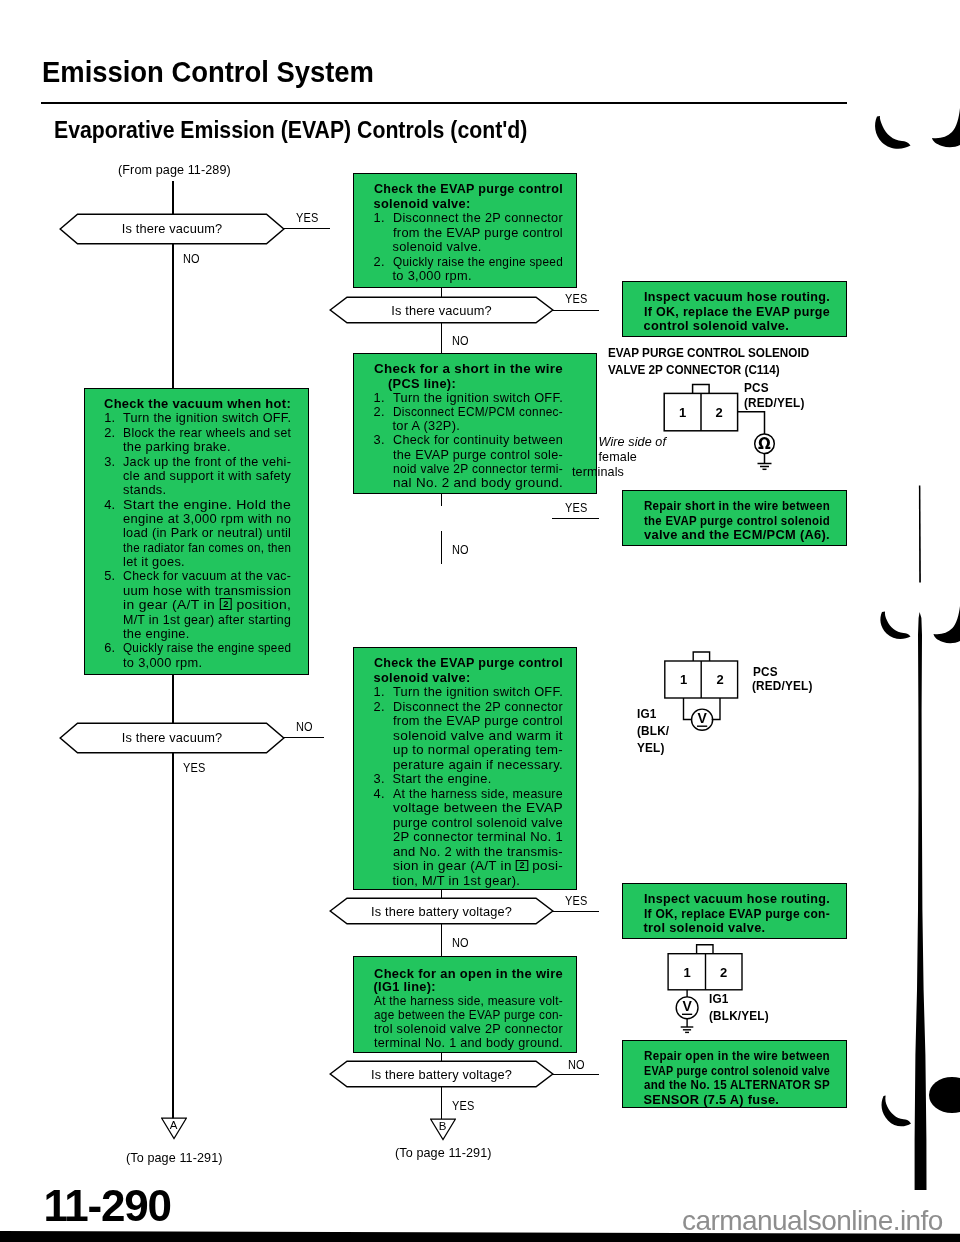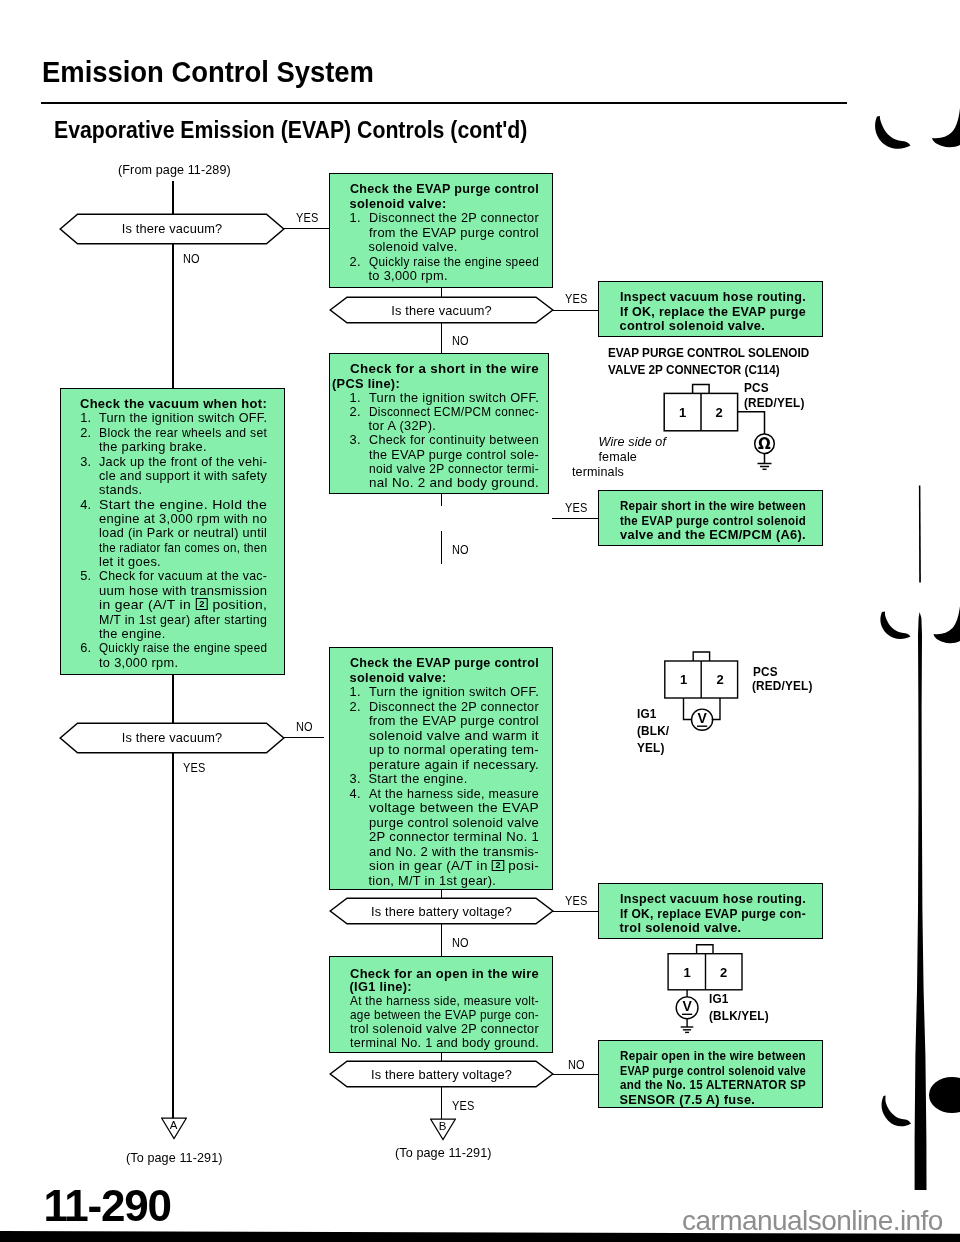--- a/index.html
+++ b/index.html
@@ -13,21 +13,21 @@
   
   #page-title{left:41.5px;top:58px;font-size:29px;font-weight:bold;
               line-height:1;transform:scaleX(0.945);transform-origin:left top;
               white-space:nowrap;}
   #title-rule{left:41px;top:101.5px;width:806px;height:2.6px;background:#000;}
   #page-subtitle{left:54px;top:119px;font-size:23.7px;font-weight:bold;
               line-height:1;transform:scaleX(0.897);transform-origin:left top;
               white-space:nowrap;}
 
   
-  .box{border:1.4px solid #000;box-sizing:border-box;background:#86efac;}
+  .box{border:1.4px solid #000;box-sizing:border-box;background:#22c55e;margin-left:24px;}
   .btxt{position:absolute;font-size:12.8px;line-height:1;white-space:nowrap;
         letter-spacing:0.3px;}
   .bold{font-weight:bold;}
   .gearbox{display:inline-block;border:1.1px solid #000;font-size:8.6px;
            line-height:8.6px;padding:0.5px 2.6px 0.7px 2.6px;font-weight:bold;
            position:relative;top:-2.2px;letter-spacing:0;vertical-align:baseline;}
   
   .vline{background:#000;width:1.4px;}
   .hline{background:#000;height:1.4px;}
   .lbl{position:absolute;font-size:13px;letter-spacing:0.2px;white-space:nowrap;
@@ -148,23 +148,23 @@
         <div class="btxt bold" style="left: 19.5px; top: 9.4px; transform: scaleX(0.9802); transform-origin: left top;">Check the EVAP purge control</div>
         <div class="btxt bold" style="left: 19.5px; top: 23.9px;">solenoid valve:</div>
         <div class="btxt " style="left: 19.5px; top: 38.4px;">1.</div>
         <div class="btxt " style="left: 38.5px; top: 38.4px; transform: scaleX(0.9913); transform-origin: left top;">Disconnect the 2P connector</div>
         <div class="btxt " style="left: 38.5px; top: 52.9px; transform: scaleX(1.0011); transform-origin: left top;">from the EVAP purge control</div>
         <div class="btxt " style="left: 38.5px; top: 67.4px;">solenoid valve.</div>
         <div class="btxt " style="left: 19.5px; top: 81.9px;">2.</div>
         <div class="btxt " style="left: 38.5px; top: 81.9px; transform: scaleX(0.9239); transform-origin: left top;">Quickly raise the engine speed</div>
         <div class="btxt " style="left: 38.5px; top: 96.4px;">to 3,000 rpm.</div>
       </div>
-    <div class="abs box" id="box-b2" style="left:329px;top:353px;width:220px;height:141px;">
+    <div class="abs box" id="box-b2" style="left:329px;top:353px;width:244px;height:141px;">
         <div class="btxt bold" style="left: 19.5px; top: 9.4px; transform: scaleX(1.0454); transform-origin: left top;">Check for a short in the wire</div>
-        <div class="btxt bold" style="left: 2px; top: 23.6px;">(PCS line):</div>
+        <div class="btxt bold" style="left: 34px; top: 23.6px;">(PCS line):</div>
         <div class="btxt " style="left: 19.5px; top: 37.8px;">1.</div>
         <div class="btxt " style="left: 38.5px; top: 37.8px; transform: scaleX(0.9977); transform-origin: left top;">Turn the ignition switch OFF.</div>
         <div class="btxt " style="left: 19.5px; top: 52px;">2.</div>
         <div class="btxt " style="left: 38.5px; top: 52px; transform: scaleX(0.9231); transform-origin: left top;">Disconnect ECM/PCM connec-</div>
         <div class="btxt " style="left: 38.5px; top: 66.2px;">tor A (32P).</div>
         <div class="btxt " style="left: 19.5px; top: 80.4px;">3.</div>
         <div class="btxt " style="left: 38.5px; top: 80.4px; transform: scaleX(0.9843); transform-origin: left top;">Check for continuity between</div>
         <div class="btxt " style="left: 38.5px; top: 94.6px; transform: scaleX(0.9869); transform-origin: left top;">the EVAP purge control sole-</div>
         <div class="btxt " style="left: 38.5px; top: 108.8px; transform: scaleX(0.9361); transform-origin: left top;">noid valve 2P connector termi-</div>
         <div class="btxt " style="left: 38.5px; top: 123px; transform: scaleX(1.0482); transform-origin: left top;">nal No. 2 and body ground.</div>

